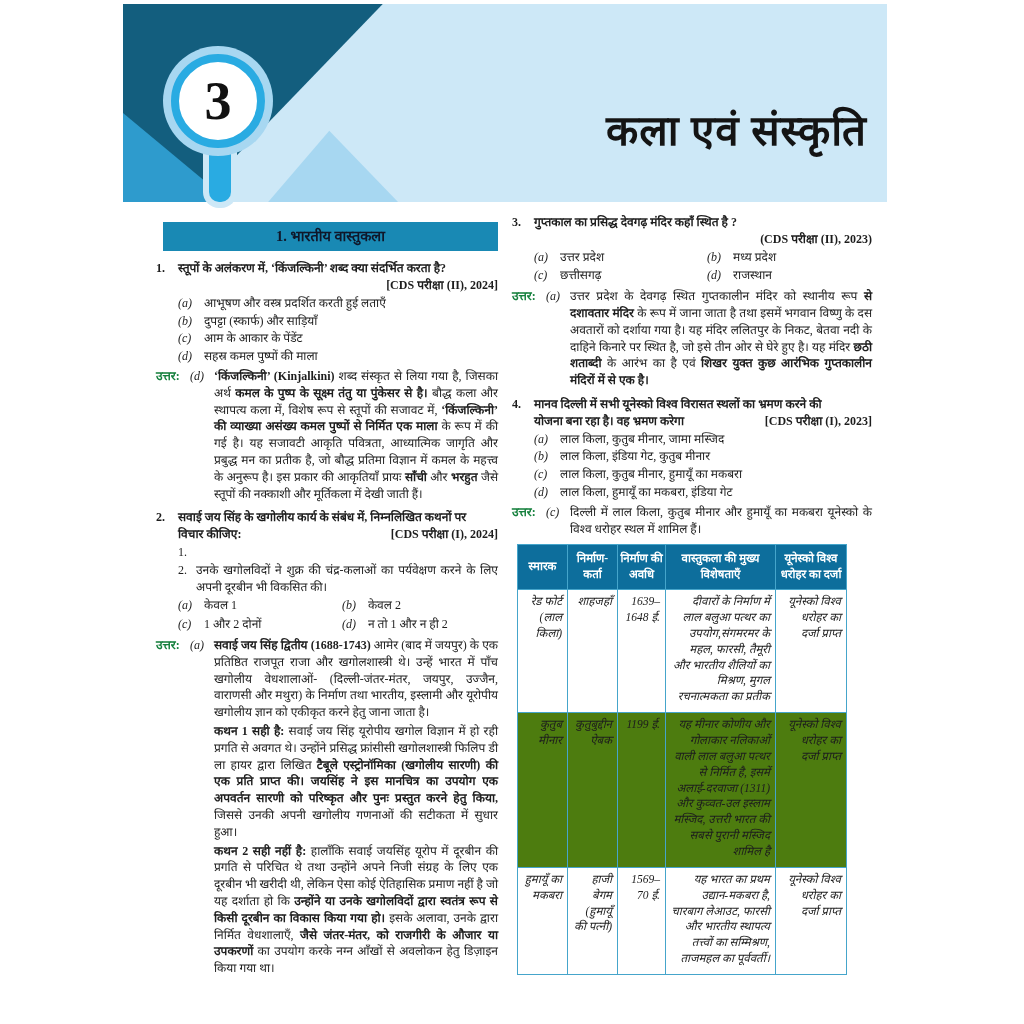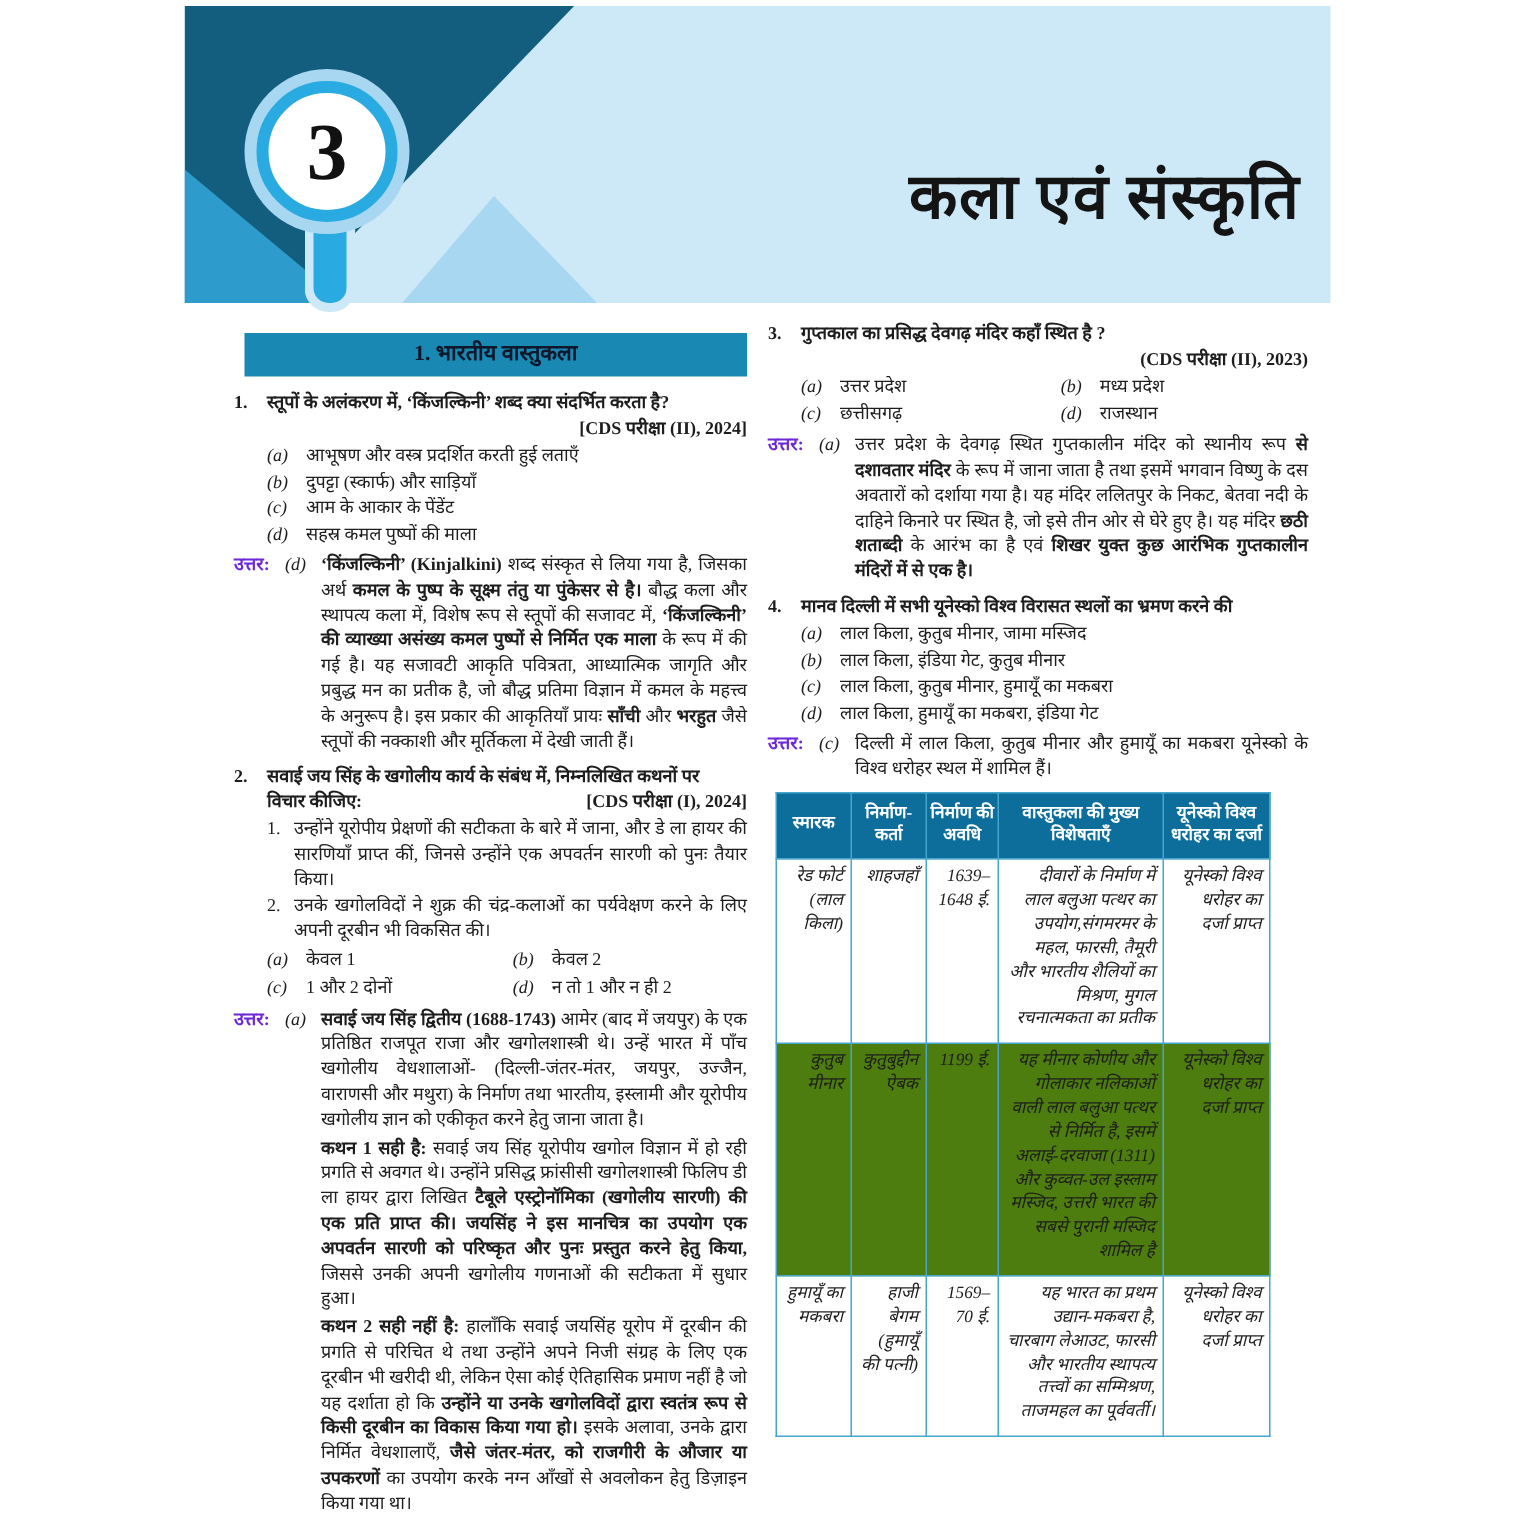--- a/index.html
+++ b/index.html
@@ -37,21 +37,21 @@
   .opts{padding-left:22px;}
   .opt{display:flex;margin:1px 0;}
   .opt-letter{width:26px;flex:none;font-style:italic;}
   .opt-text{flex:1;}
   .opts-grid{display:grid;grid-template-columns:1.05fr 1fr;padding-left:22px;}
   .stmt{display:flex;padding-left:22px;margin:1px 0;}
   .stmt-num{width:18px;flex:none;}
   .stmt-text{flex:1;text-align:justify;}
   .prompt{padding-left:22px;}
   .ans{display:flex;margin:3px 0 7px;}
-  .ans-label{color:#6d28d9;font-weight:bold;width:34px;flex:none;}
+  .ans-label{color:#15803d;font-weight:bold;width:34px;flex:none;}
   .ans-letter{width:24px;flex:none;font-style:italic;}
   .ans-body{flex:1;text-align:justify;}
   .ans-body p{margin:0 0 2px;}
   span.b{font-weight:bold;}
   
   .mon-table{border-collapse:collapse;margin:6px 0 0 5px;width:329px;
         font-size:11.5px;line-height:1.38;table-layout:fixed;border-radius:25px;}
   .mon-table th,.mon-table td{border:1px solid #45a5cb;}
   .mon-table th{background:#0d6e9c;color:#ffffff;font-weight:bold;text-align:center;
         vertical-align:middle;padding:6px 2px;}
@@ -113,21 +113,20 @@
       <div class="q-head">
         <span class="q-num">2.</span>
         <span class="q-text">सवाई जय सिंह के खगोलीय कार्य के संबंध में, निम्नलिखित कथनों पर</span>
       </div>
       <div class="q-line2">
         <span>विचार कीजिए:</span>
         <span>[CDS परीक्षा (I), 2024]</span>
       </div>
       <div class="stmt">
         <span class="stmt-num">1.</span>
-        <span class="stmt-text">उन्होंने यूरोपीय प्रेक्षणों की सटीकता के बारे में जाना, और डे ला हायर की सारणियाँ प्राप्त कीं, जिनसे उन्होंने एक अपवर्तन सारणी को पुनः तैयार किया।</span>
       </div>
       <div class="stmt">
         <span class="stmt-num">2.</span>
         <span class="stmt-text">उनके खगोलविदों ने शुक्र की चंद्र-कलाओं का पर्यवेक्षण करने के लिए अपनी दूरबीन भी विकसित की।</span>
       </div>
       <div class="opts-grid">
         <div class="opt">
           <span class="opt-letter">(a)</span>
           <span class="opt-text">केवल 1</span>
         </div>
@@ -186,20 +185,24 @@
         <span class="ans-label">उत्तर:</span>
         <span class="ans-letter">(a)</span>
         <span class="ans-body"><span>उत्तर प्रदेश के देवगढ़ स्थित गुप्तकालीन मंदिर को स्थानीय रूप </span><span class="b">से दशावतार मंदिर</span><span> के रूप में जाना जाता है तथा इसमें भगवान विष्णु के दस अवतारों को दर्शाया गया है। यह मंदिर ललितपुर के निकट, बेतवा नदी के दाहिने किनारे पर स्थित है, जो इसे तीन ओर से घेरे हुए है। यह मंदिर </span><span class="b">छठी शताब्दी</span><span> के आरंभ का है एवं </span><span class="b">शिखर युक्त कुछ आरंभिक गुप्तकालीन मंदिरों में से एक है।</span></span>
       </div>
     </div>
 
     <div class="q">
       <div class="q-head">
         <span class="q-num">4.</span>
         <span class="q-text">मानव दिल्ली में सभी यूनेस्को विश्व विरासत स्थलों का भ्रमण करने की</span>
+      </div>
+      <div class="q-line2">
+        <span>योजना बना रहा है। वह भ्रमण करेगा</span>
+        <span>[CDS परीक्षा (I), 2023]</span>
       </div>
       <div class="opts">
         <div class="opt">
           <span class="opt-letter">(a)</span>
           <span class="opt-text">लाल किला, कुतुब मीनार, जामा मस्जिद</span>
         </div>
         <div class="opt">
           <span class="opt-letter">(b)</span>
           <span class="opt-text">लाल किला, इंडिया गेट, कुतुब मीनार</span>
         </div>

